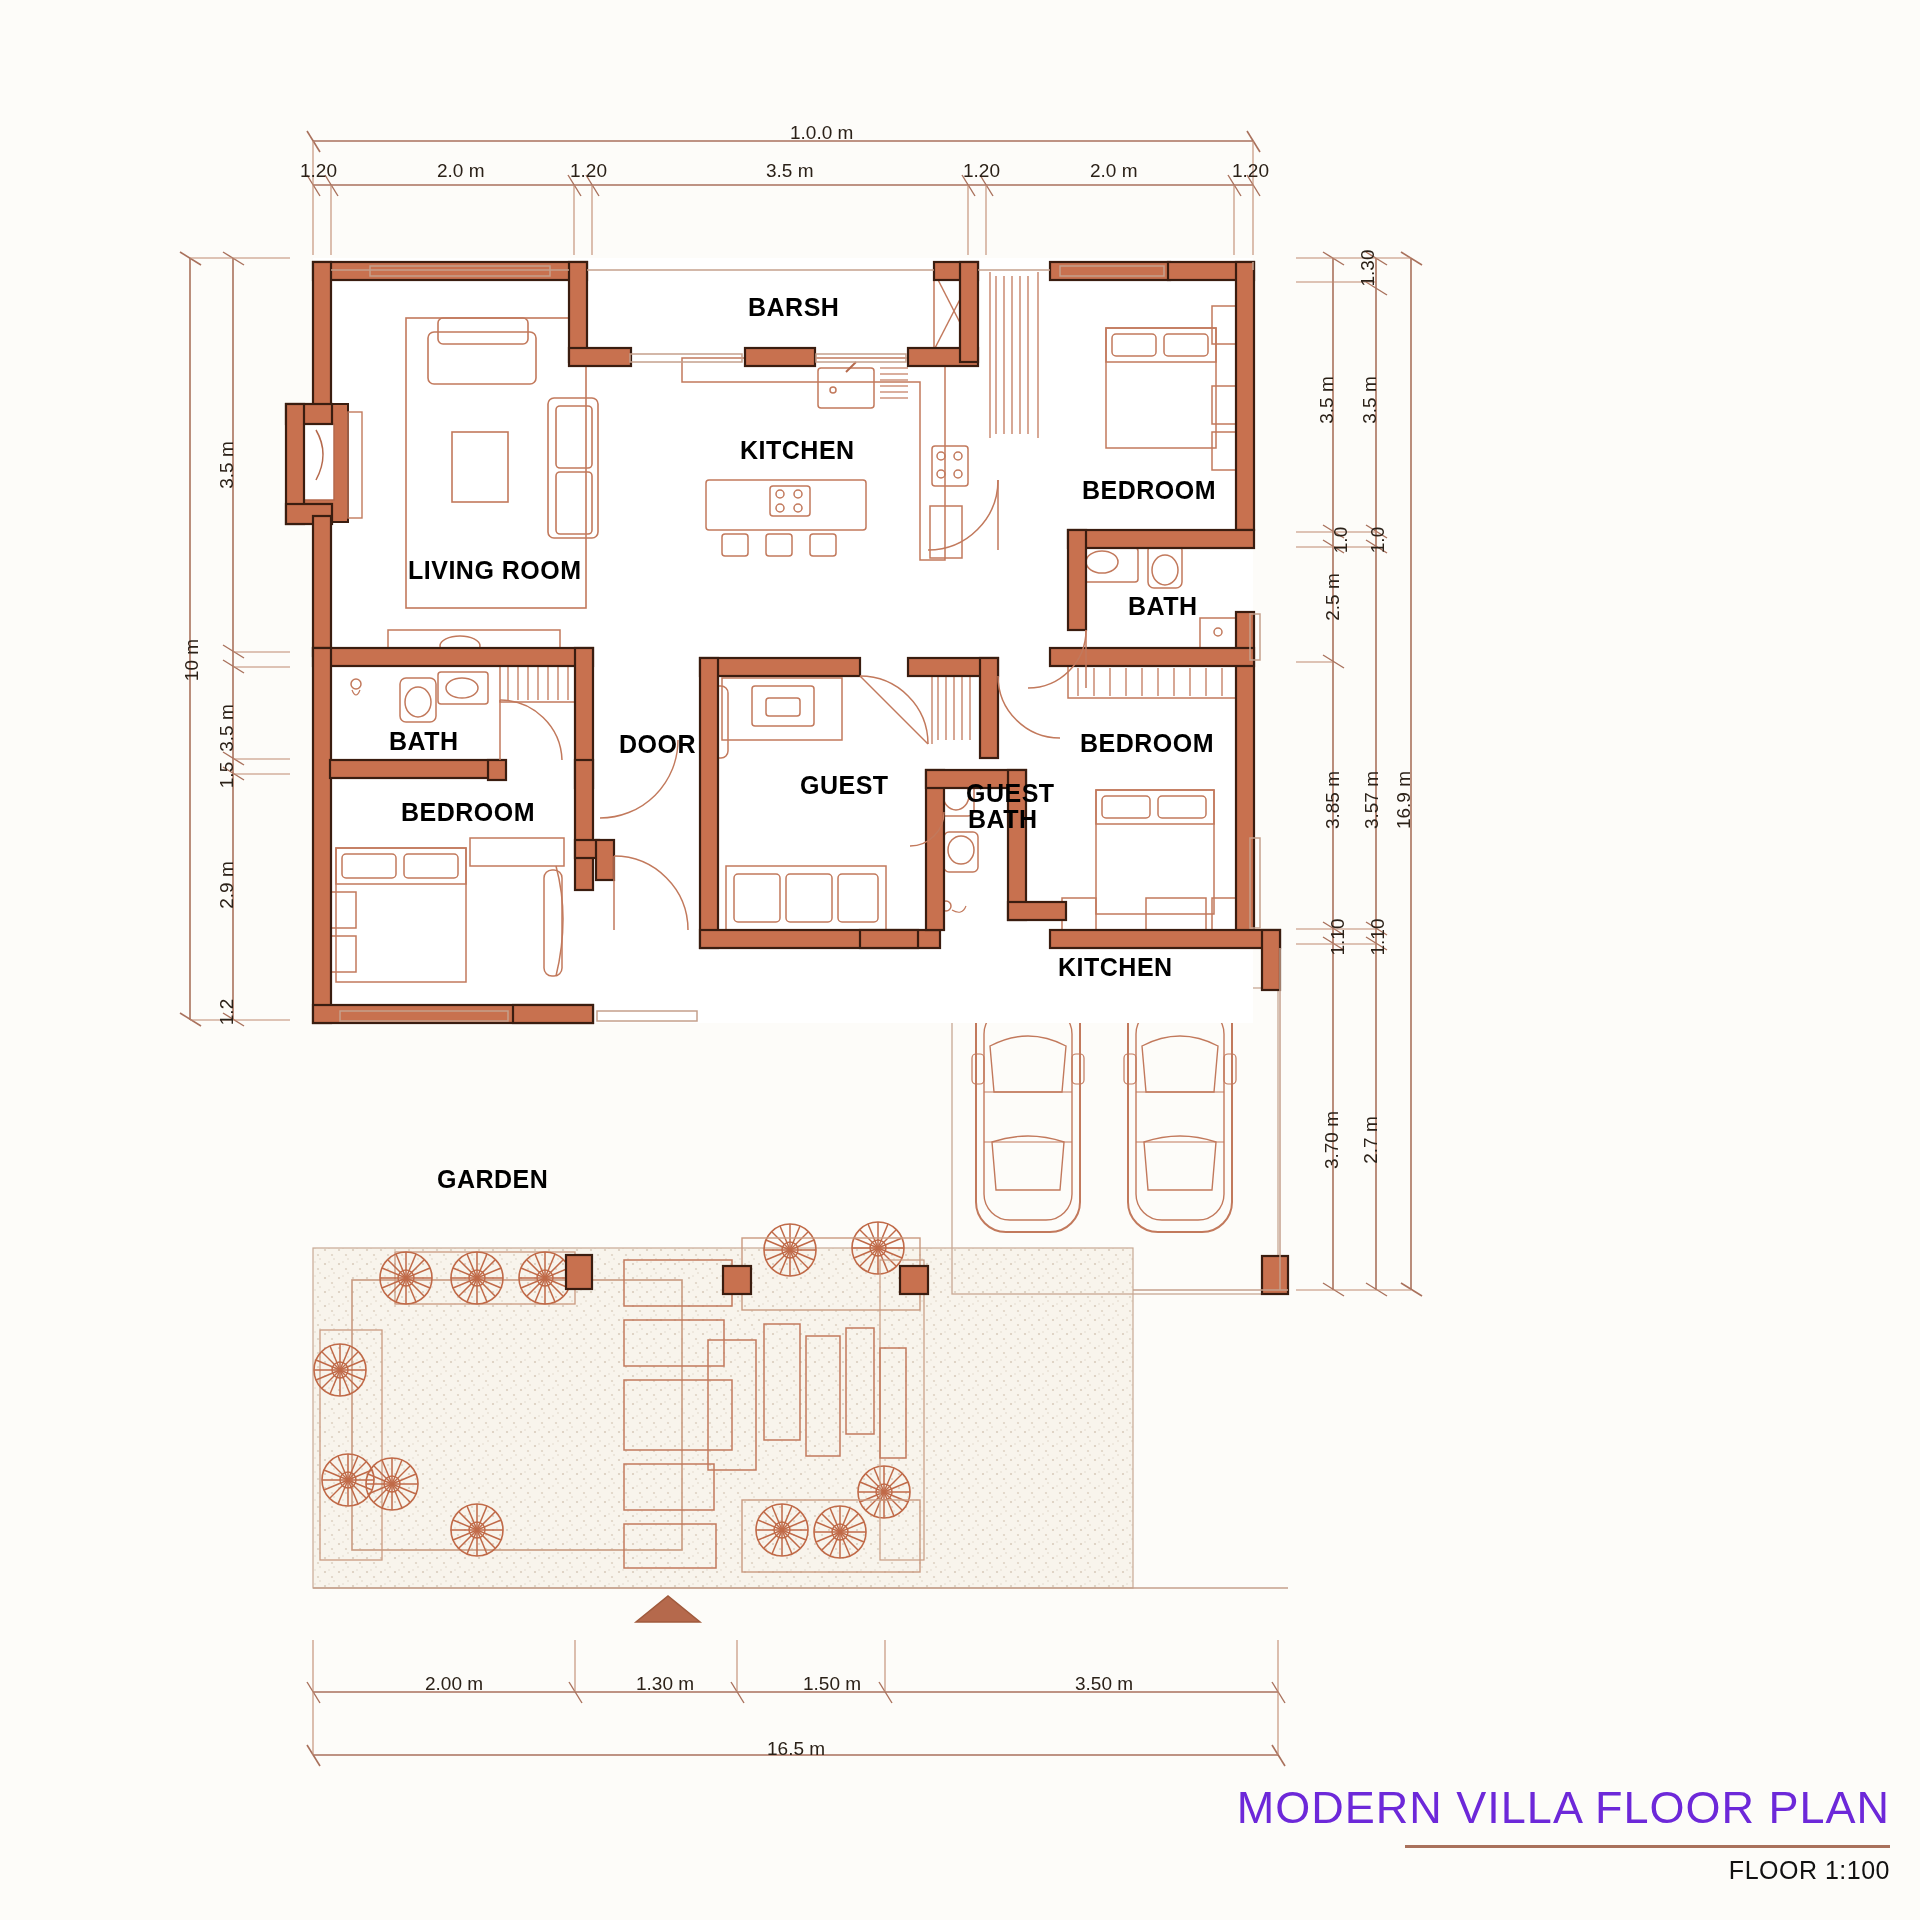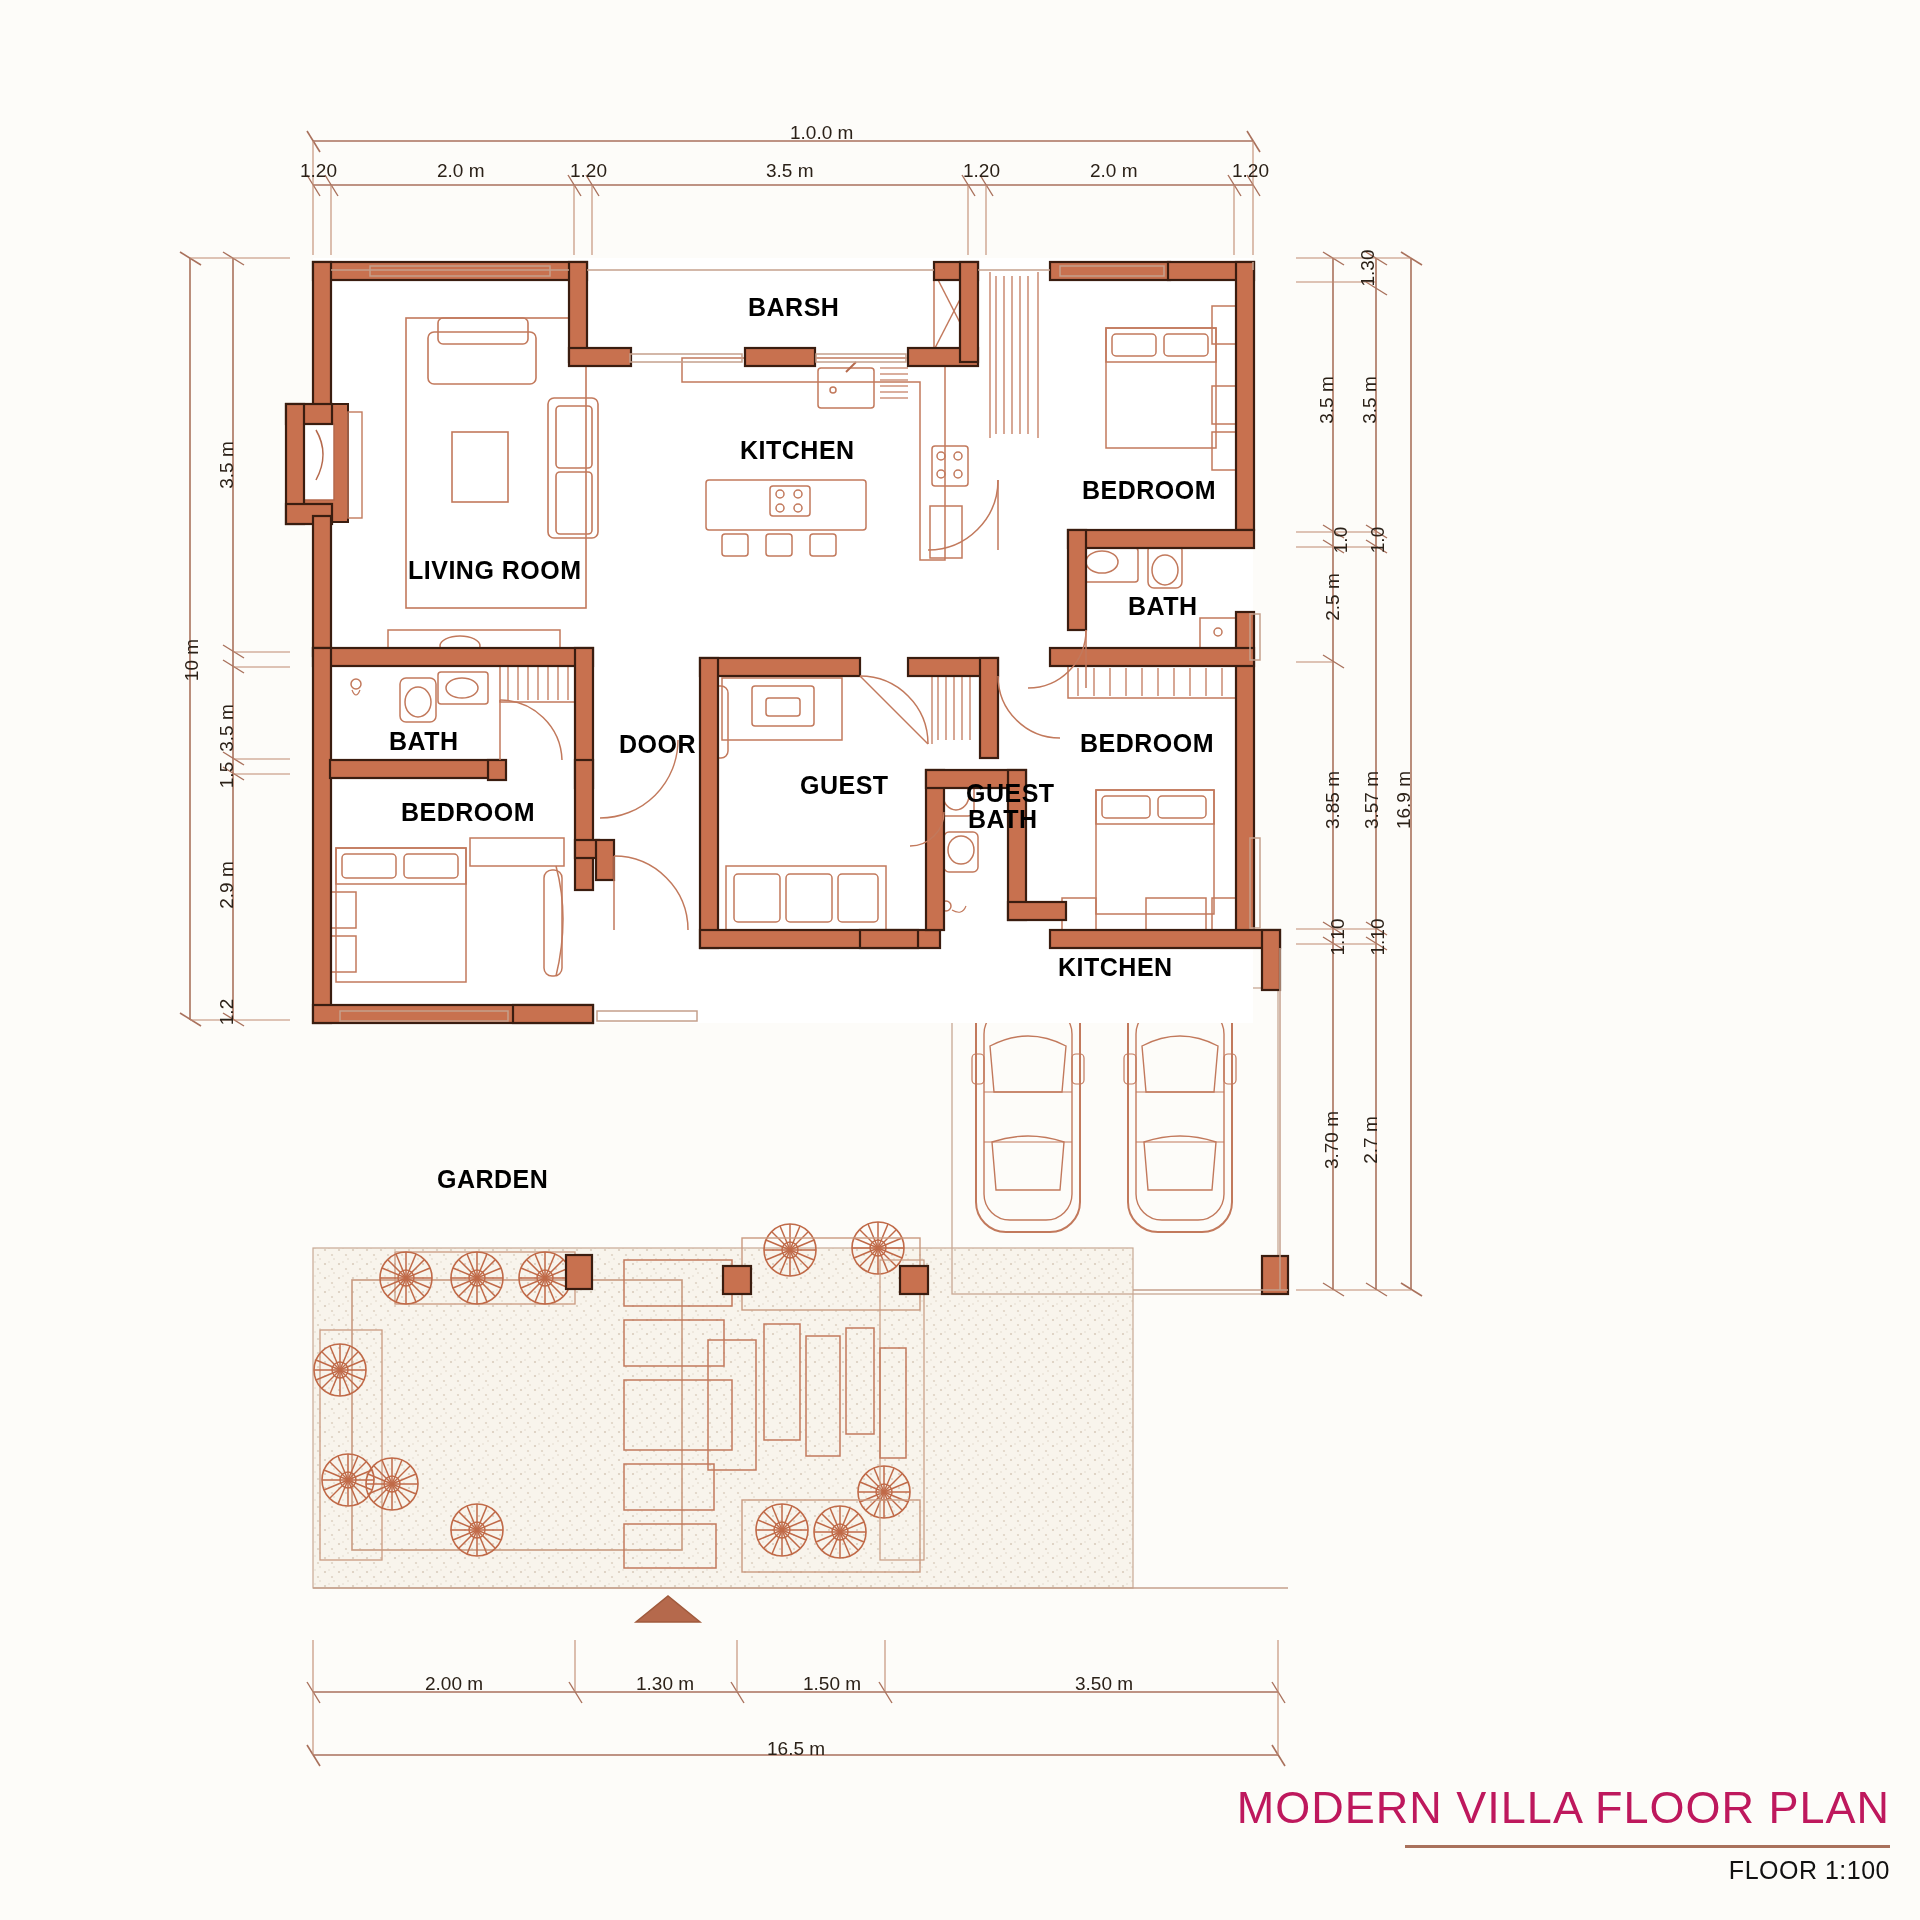--- a/index.html
+++ b/index.html
@@ -6,21 +6,21 @@
   body{width:1920px;height:1920px;position:relative;overflow:hidden;
        font-family:"Liberation Sans", sans-serif;color:#1a1a1a;}
   #plan{position:absolute;inset:0;}
   .lbl{position:absolute;font-family:"Liberation Sans",sans-serif;
        font-weight:700;color:#000000;letter-spacing:.5px;white-space:nowrap;}
   .room-lbl{font-size:25px;}
   .dim{position:absolute;font-size:19px;color:#2b2118;white-space:nowrap;
        font-family:"Liberation Sans",sans-serif;font-weight:400;}
   .dim.v{transform-origin:left top;}
   .title{position:absolute;right:30px;font-family:"Liberation Sans",sans-serif;}
-  #title-main{top:1782px;font-size:45px;font-weight:400;letter-spacing:1px;color:#be185d;}
+  #title-main{top:1782px;font-size:45px;font-weight:400;letter-spacing:1px;color:#6d28d9;}
   #title-rule{position:absolute;right:30px;top:1845px;width:485px;height:3px;background:#a9715c;}
   #title-sub{top:1856px;font-size:25px;color:#111;letter-spacing:.5px;}
 </style>
 </head>
 <body>
 
 <svg id="plan" viewBox="0 0 1920 1920" width="1920" height="1920">
   <defs>
     <pattern id="paving" width="14" height="14" patternUnits="userSpaceOnUse">
       <rect width="14" height="14" fill="#f8f4ec"></rect>

